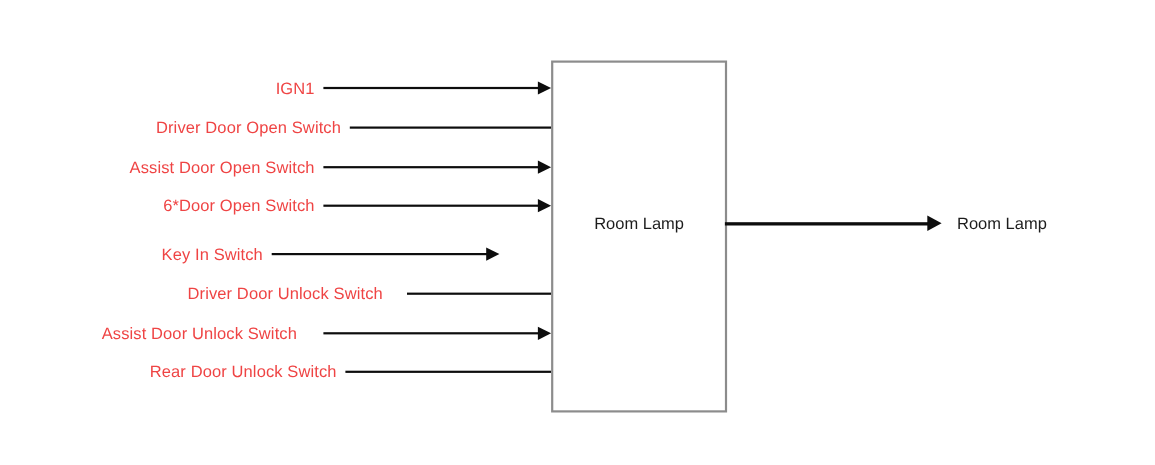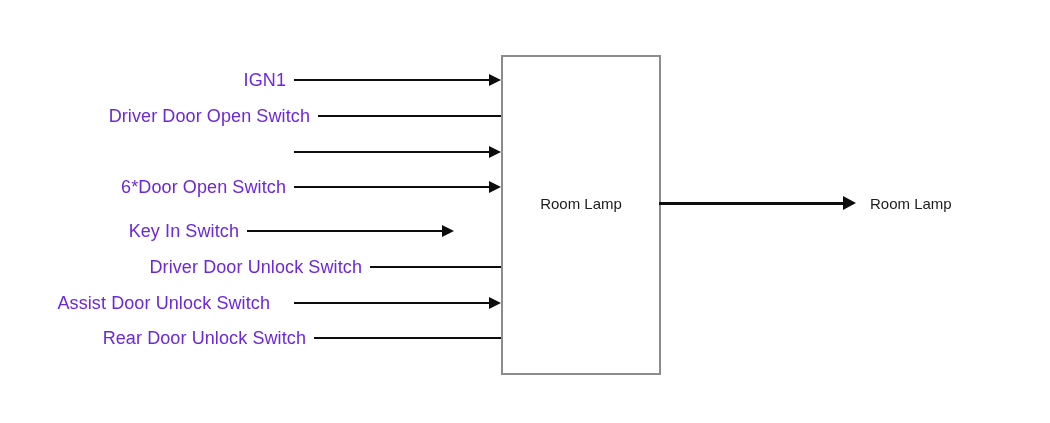--- a/index.html
+++ b/index.html
@@ -27,24 +27,24 @@
     position: absolute;
     left: 0;
     height: 22px;
     display: flex;
     align-items: center;
     justify-content: flex-end;
     width: 501px;
   }
 
   .input-label {
-    font-size: 18px;
+    font-size: 15px;
     line-height: 1;
     letter-spacing: 0.1px;
-    color: #6d28d9;
+    color: #ef4444;
     white-space: nowrap;
     padding-right: 8px;
     text-align: right;
   }
 
   .input-arrow {
     position: relative;
     height: 22px;
     flex: 0 0 auto;
     display: flex;
@@ -138,40 +138,41 @@
         </span>
       </div>
       <div class="input-row" style="top: 105px; width: 501px; padding-left: 24px;">
         <span class="input-label">Driver Door Open Switch</span>
         <span class="input-arrow">
           <span class="shaft" style="width: 196px;"></span>
           <span class="head"></span>
         </span>
       </div>
       <div class="input-row" style="top: 141px; width: 501px;">
+        <span class="input-label">Assist Door Open Switch</span>
         <span class="input-arrow">
           <span class="shaft" style="width: 196px;"></span>
           <span class="head"></span>
         </span>
       </div>
       <div class="input-row" style="top: 176px; width: 501px;">
         <span class="input-label">6*Door Open Switch</span>
         <span class="input-arrow">
           <span class="shaft" style="width: 196px;"></span>
           <span class="head"></span>
         </span>
       </div>
       <div class="input-row" style="top: 220px; width: 454px;">
         <span class="input-label">Key In Switch</span>
         <span class="input-arrow">
           <span class="shaft" style="width: 196px;"></span>
           <span class="head"></span>
         </span>
       </div>
-      <div class="input-row" style="top: 256px; width: 577px;">
+      <div class="input-row" style="top: 256px; width: 577px; gap: 14px;">
         <span class="input-label">Driver Door Unlock Switch</span>
         <span class="input-arrow">
           <span class="shaft" style="width: 196px;"></span>
           <span class="head"></span>
         </span>
       </div>
       <div class="input-row" style="top: 292px; width: 501px; gap: 16px;">
         <span class="input-label">Assist Door Unlock Switch</span>
         <span class="input-arrow">
           <span class="shaft" style="width: 196px;"></span>

